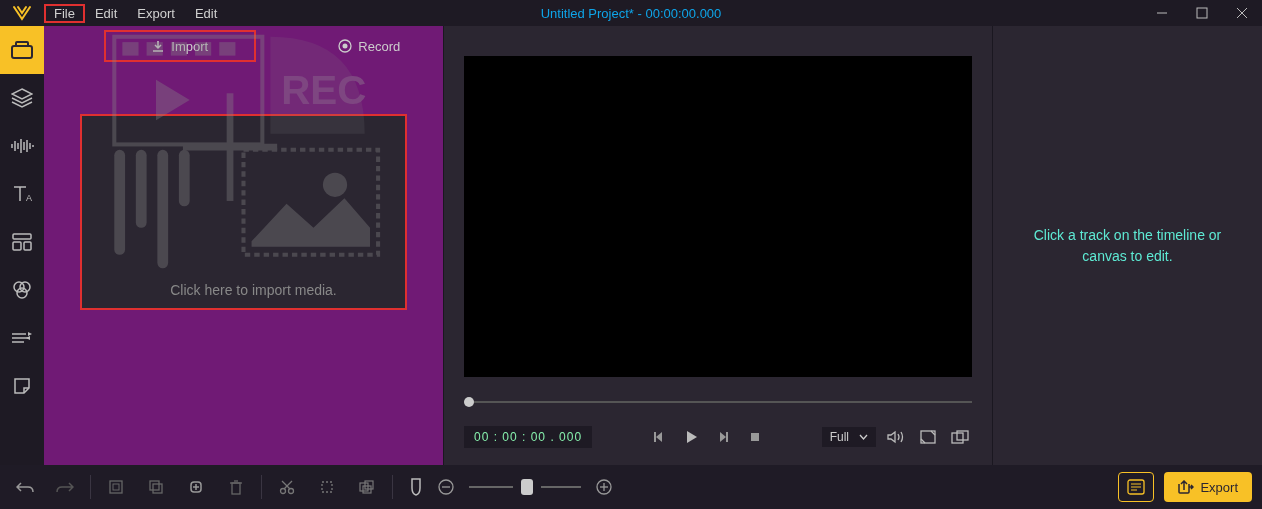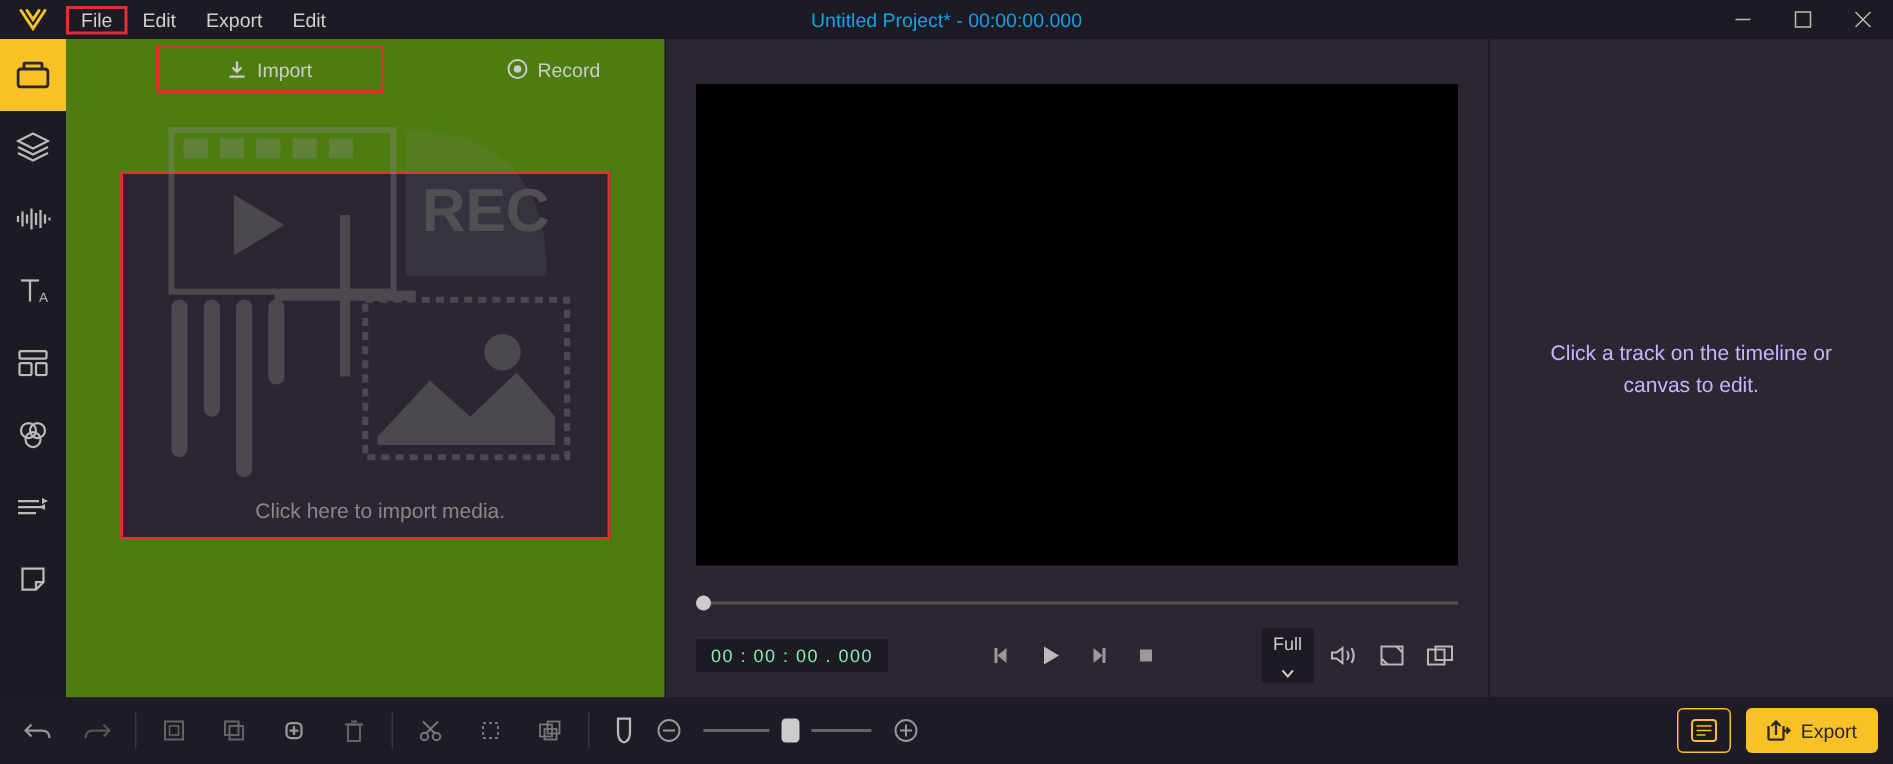--- a/index.html
+++ b/index.html
@@ -11,41 +11,41 @@
 .title { position:absolute; left:50%; transform:translateX(-50%); font-size:13px; color:#0ea5e9; }
 .window-controls { margin-left:auto; display:flex; }
 .win-btn { width:40px; height:26px; display:flex; align-items:center; justify-content:center; color:#bbb; font-size:14px; }
 
 .main { flex:1; display:flex; min-height:0; }
 
 .sidebar { width:44px; background:#1e1a24; display:flex; flex-direction:column; align-items:center; }
 .sidebar .tool { width:44px; height:48px; display:flex; align-items:center; justify-content:center; color:#bbb; }
 .sidebar .tool.active { background:#f8c126; color:#2b2631; }
 
-.media-panel { width:400px; background:#4d7c0f; display:flex; flex-direction:column; border-right:1px solid #1a1720; }
+.media-panel { width:400px; background:#701a75; display:flex; flex-direction:column; border-right:1px solid #1a1720; }
 .media-tabs { height:40px; display:flex; }
 .media-tab { flex:1; display:flex; align-items:center; justify-content:center; gap:6px; color:#ccc; font-size:13px; }
 .media-tab.import-tab { border:2px solid #e03030; margin:4px 40px 4px 60px; }
-.import-area { margin:48px 36px 20px 36px; height:246px; border:2px solid #e03030; display:flex; flex-direction:column; align-items:center; justify-content:flex-end; padding-bottom:10px; background:#2b2631; }
+.import-area { margin:48px 36px 20px 36px; height:196px; border:2px solid #e03030; display:flex; flex-direction:column; align-items:center; justify-content:flex-end; padding-bottom:10px; background:#2b2631; }
 .import-graphic { flex:1; width:100%; position:relative; opacity:0.35; }
 .import-text { color:#888; font-size:14px;margin-left:20px; }
 
 .preview-panel { flex:1; background:#2b2631; display:flex; flex-direction:column; }
 .preview-video { margin:30px 20px 10px 20px; flex:1; background:#000; }
 .preview-scrub { height:30px; margin:0 20px; display:flex; align-items:center; }
 .scrub-track { flex:1; height:2px; background:#555; position:relative; }
 .scrub-knob { position:absolute; left:0; top:-4px; width:10px; height:10px; background:#ccc; border-radius:50%; }
 .preview-controls { height:40px; margin:0 20px 8px 20px; display:flex; align-items:center; gap:8px; }
 .timecode { background:#1e1a24; padding:4px 10px; font-size:12px; letter-spacing:1px; color:#86efac; }
 .pc-spacer { flex:1; }
 .pc-btn { width:24px; height:24px; display:flex; align-items:center; justify-content:center; color:#aaa; }
-.zoom-select { display:flex; align-items:center; background:#1e1a24; padding:3px 8px; font-size:12px; gap:10px; color:#ccc;flex-direction:column; }
+.zoom-select { display:flex; align-items:center; background:#1e1a24; padding:3px 8px; font-size:12px; gap:10px; color:#ccc; }
 
 .props-panel { width:270px; background:#2b2631; display:flex; align-items:center; justify-content:center; border-left:1px solid #1a1720; }
-.props-text { color:#c4b5fd; font-size:14px; text-align:center; padding:0 20px; line-height:1.5; }
+.props-text { color:#5eead4; font-size:14px; text-align:center; padding:0 20px; line-height:1.5; }
 
 .bottombar { height:44px; background:#1f1b26; display:flex; align-items:center; padding:0 10px; gap:10px; }
 .bb-btn { width:30px; height:30px; display:flex; align-items:center; justify-content:center; color:#888; }
 .bb-sep { width:1px; height:24px; background:#3a3542; }
 .zoom-group { display:flex; align-items:center; gap:8px; margin-left:6px; }
 .zoom-knob { width:12px; height:16px; background:#ccc; border-radius:3px; }
 .zoom-line { height:2px; background:#666; }
 .bb-spacer { flex:1; }
 .autosave-btn { width:36px; height:30px; border:1px solid #f8c126; border-radius:4px; display:flex; align-items:center; justify-content:center; color:#f8c126; }
 .export-btn { height:30px; padding:0 14px; background:#f8c126; color:#2b2631; border-radius:4px; display:flex; align-items:center; gap:6px; font-size:13px; font-weight:500; }

